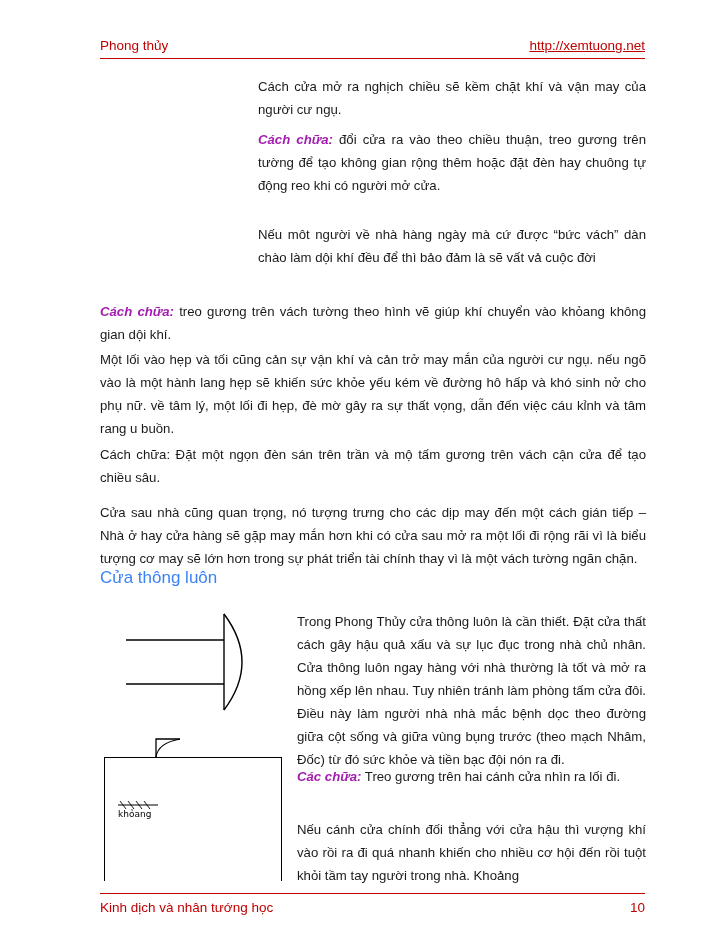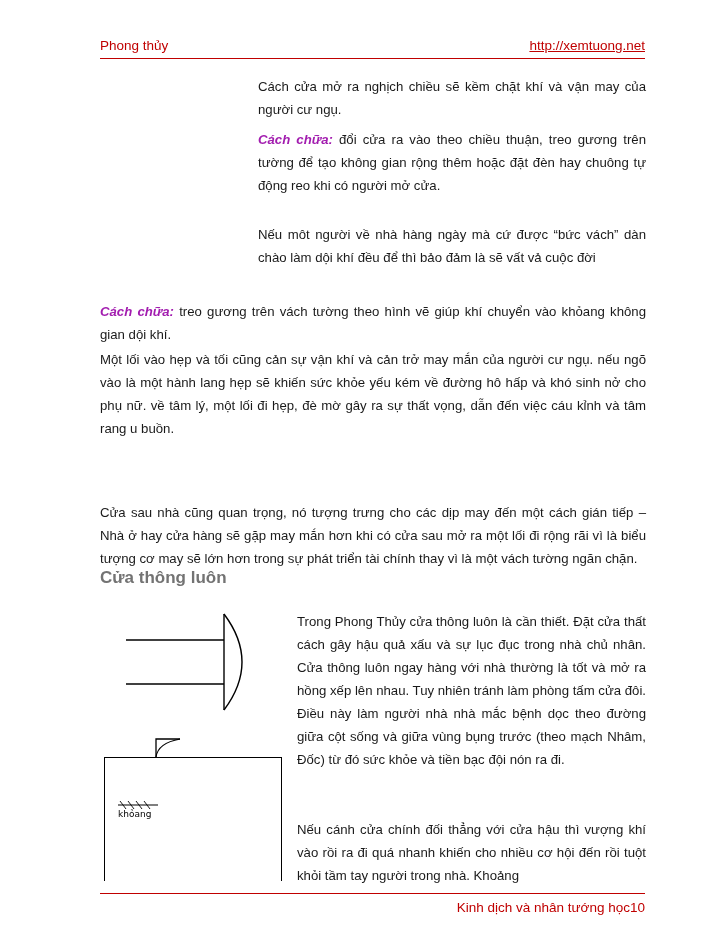--- a/index.html
+++ b/index.html
@@ -55,43 +55,43 @@
     width: 545px;
     height: 1px;
     background: #c00000;
   }
   .footer {
     position: absolute;
     left: 100px;
     top: 900px;
     width: 545px;
     display: flex;
-    justify-content: flex-end;
+    justify-content: space-between;
     align-items: baseline;
     font-size: 13.5px;
     color: #c00000;
   }
   
   .para {
     position: absolute;
     font-size: 13.2px;
     line-height: 23px;
     color: #1a1a1a;
     text-align: justify;
   }
   .para .em {
     color: #a21caf;
     font-style: italic;
     font-weight: bold;
   }
   .heading {
     position: absolute;
     font-size: 17px;
-    font-weight: bold;
-    color: #737373;
+    font-weight: normal;
+    color: #3b82f6;
   }
   
   .fig1 {
     position: absolute;
     left: 110px;
     top: 66px;
     width: 128px;
     height: 228px;
   }
   .fig1 .room {
@@ -175,20 +175,21 @@
   </div>
 
   <div class="para" style="left:258px; top:223px; width:388px;">Nếu môt người về nhà hàng ngày mà cứ được “bức vách” dàn chào làm dội khí đều để thì bảo đảm là sẽ vất vả cuộc đời</div>
 
   <div class="para" style="left:100px; top:348px; width:546px;">Một lối vào hẹp và tối cũng cản sự vận khí và cản trở may mắn của người cư ngụ. nếu ngõ vào là một hành lang hẹp sẽ khiến sức khỏe yếu kém về đường hô hấp và khó sinh nở cho phụ nữ. về tâm lý, một lối đi hẹp, đè mờ gây ra sự thất vọng, dẫn đến việc cáu kỉnh và tâm rang u buồn.</div>
 
   <div class="para" style="left:100px; top:300px; width:546px;">
     <span class="em">Cách chữa:</span><span> treo gương trên vách tường theo hình vẽ giúp khí chuyển vào khỏang không gian dội khí.</span>
   </div>
 
+  <div class="para" style="left:100px; top:443px; width:546px;">Cách chữa: Đặt một ngọn đèn sán trên trần và mộ tấm gương trên vách cận cửa để tạo chiều sâu.</div>
 
   <div class="para" style="left:100px; top:501px; width:546px;">Cửa sau nhà cũng quan trọng, nó tượng trưng cho các dịp may đến một cách gián tiếp – Nhà ở hay cửa hàng sẽ gặp may mắn hơn khi có cửa sau mở ra một lối đi rộng rãi vì là biểu tượng cơ may sẽ lớn hơn trong sự phát triển tài chính thay vì là một vách tường ngăn chặn.</div>
 
   <div class="heading" style="left:100px; top:568px;">Cửa thông luôn</div>
 
   <div class="fig2">
     <svg width="160" height="110" viewBox="0 0 160 110">
       <line x1="16" y1="32" x2="114" y2="32" stroke="#000" stroke-width="1.4"></line>
       <line x1="16" y1="76" x2="114" y2="76" stroke="#000" stroke-width="1.4"></line>
       <line x1="114" y1="6" x2="114" y2="102" stroke="#000" stroke-width="1.4"></line>
@@ -205,20 +206,23 @@
       <path d="M52 22 Q54 8 76 4" stroke="#000" stroke-width="1.1" fill="none"></path>
       <line x1="14" y1="70" x2="54" y2="70" stroke="#000" stroke-width="1.2"></line>
       <line x1="16" y1="66" x2="22" y2="74" stroke="#000" stroke-width="0.9"></line>
       <line x1="24" y1="66" x2="30" y2="74" stroke="#000" stroke-width="0.9"></line>
       <line x1="32" y1="66" x2="38" y2="74" stroke="#000" stroke-width="0.9"></line>
       <line x1="40" y1="66" x2="46" y2="74" stroke="#000" stroke-width="0.9"></line>
     </svg>
     <span class="mirror-label">khỏang</span>
   </div>
 
+  <div class="para" style="left:297px; top:765px; width:349px;">
+    <span class="em">Các chữa:</span><span> Treo gương trên hai cánh cửa nhìn ra lối đi.</span>
+  </div>
 
   <div class="para" style="left:297px; top:818px; width:349px;">Nếu cánh cửa chính đối thẳng với cửa hậu thì vượng khí vào rồi ra đi quá nhanh khiến cho nhiều cơ hội đến rồi tuột khỏi tầm tay người trong nhà. Khoảng</div>
 
   <div class="footer-rule"></div>
   <div class="footer">
     <span>Kinh dịch và nhân tướng học</span>
     <span>10</span>
   </div>
 
 </div>

